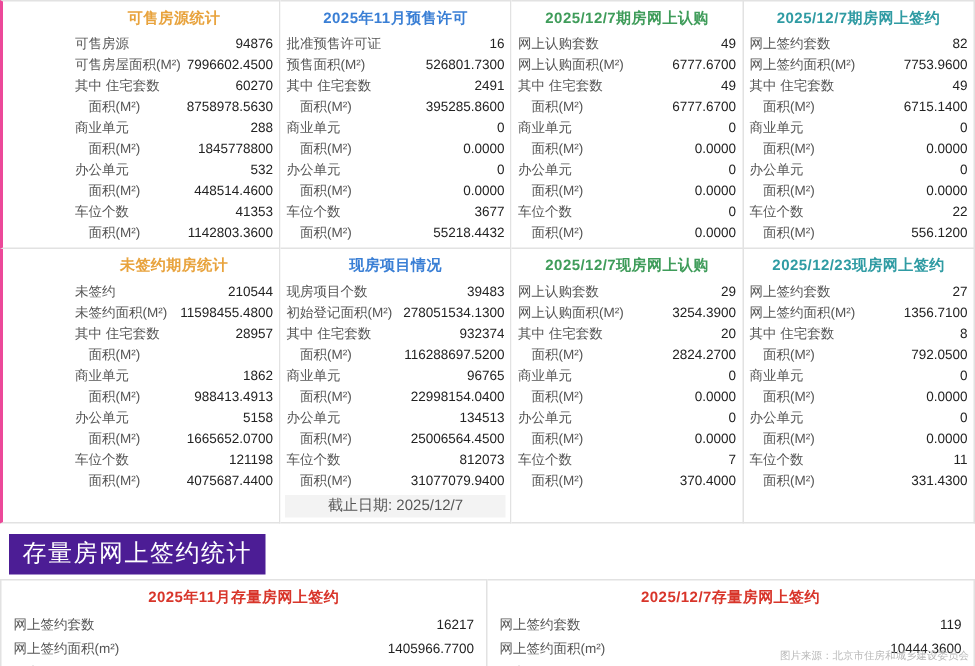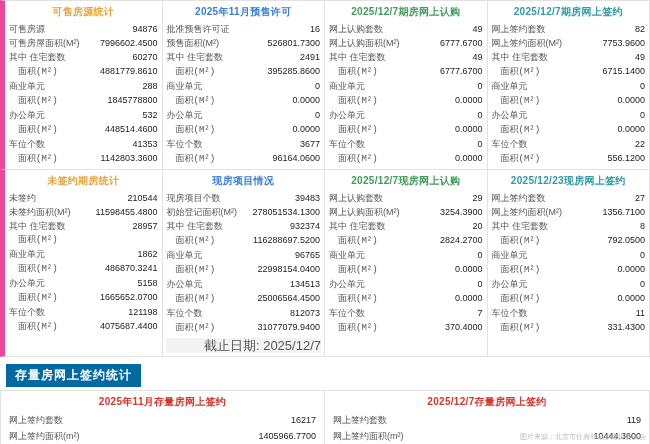--- a/index.html
+++ b/index.html
@@ -28,21 +28,21 @@
     width: 650px;
   }
   .panel {
     border: 1px solid #e2e2e2;
     border-top: none;
     border-left: none;
     box-sizing: border-box;
     padding: 0 0 3px 0;
     background: #ffffff;
   }
-  .panel.first-col { border-left: 5px solid #ec4899; }
+  .panel.first-col { border-left: 2px solid #ec4899; padding-left: 44px; }
   .panel.first-row { border-top: 1px solid #e2e2e2; }
   .panel-title {
     text-align: center;
     font-size: 10px;
     font-weight: bold;
     padding: 4px 0 3px 0;
     letter-spacing: 0.3px;
   }
   .t-orange { color: #e8a33d; }
   .t-blue   { color: #3a7fd5; }
@@ -63,39 +63,39 @@
     padding-right: 4px;
     letter-spacing: 0;
   }
   .row .v {
     color: #222222;
     flex: 1 1 auto;
     text-align: right;
     overflow: hidden;
     text-overflow: ellipsis;
   }
-  .row.indent .k { padding-left: 9px; font-family: Liberation Mono, monospace; }
+  .row.indent .k { padding-left: 9px; }
   .note {
     background: #f3f3f3;
     margin: 3px 3px 0 3px;
-    text-align: right;
-    font-size: 13px;
+    text-align: center;
+    font-size: 10px;
     color: #555555;
     line-height: 15px;
   }
   .section-header {
     margin: 7px 0 0 0;
     padding: 0 0 0 6px;
   }
   .section-badge {
     display: inline-block;
-    background: #0369a1;
+    background: #4c1d95;
     color: #ffffff;
-    font-size: 12px;
-    font-weight: bold;
+    font-size: 16px;
+    font-weight: normal;
     padding: 3px 9px;
     letter-spacing: 1px;
   }
   .grid-bottom {
     display: grid;
     grid-template-columns: 1fr 1fr;
     width: 650px;
     margin-top: 3px;
   }
   .panel-b {
@@ -132,21 +132,21 @@
         <div class="row">
             <span class="k">可售房屋面积(M²)</span>
             <span class="v">7996602.4500</span>
           </div>
         <div class="row">
             <span class="k">其中  住宅套数</span>
             <span class="v">60270</span>
           </div>
         <div class="row indent">
             <span class="k">面积(M²)</span>
-            <span class="v">4881779.8610</span>
+            <span class="v">8758978.5630</span>
           </div>
         <div class="row">
             <span class="k">商业单元</span>
             <span class="v">288</span>
           </div>
         <div class="row indent">
             <span class="k">面积(M²)</span>
             <span class="v">1845778800</span>
           </div>
         <div class="row">
@@ -202,21 +202,21 @@
         <div class="row indent">
             <span class="k">面积(M²)</span>
             <span class="v">0.0000</span>
           </div>
         <div class="row">
             <span class="k">车位个数</span>
             <span class="v">3677</span>
           </div>
         <div class="row indent">
             <span class="k">面积(M²)</span>
-            <span class="v">96164.0600</span>
+            <span class="v">55218.4432</span>
           </div>
       </div>
     </div>
 
     <div class="panel first-row">
       <div class="panel-title t-green">2025/12/7期房网上认购</div>
       <div class="rows">
         <div class="row">
             <span class="k">网上认购套数</span>
             <span class="v">49</span>
@@ -323,21 +323,21 @@
           </div>
         <div class="row indent">
             <span class="k">面积(M²)</span>
           </div>
         <div class="row">
             <span class="k">商业单元</span>
             <span class="v">1862</span>
           </div>
         <div class="row indent">
             <span class="k">面积(M²)</span>
-            <span class="v">486870.3241</span>
+            <span class="v">988413.4913</span>
           </div>
         <div class="row">
             <span class="k">办公单元</span>
             <span class="v">5158</span>
           </div>
         <div class="row indent">
             <span class="k">面积(M²)</span>
             <span class="v">1665652.0700</span>
           </div>
         <div class="row">

